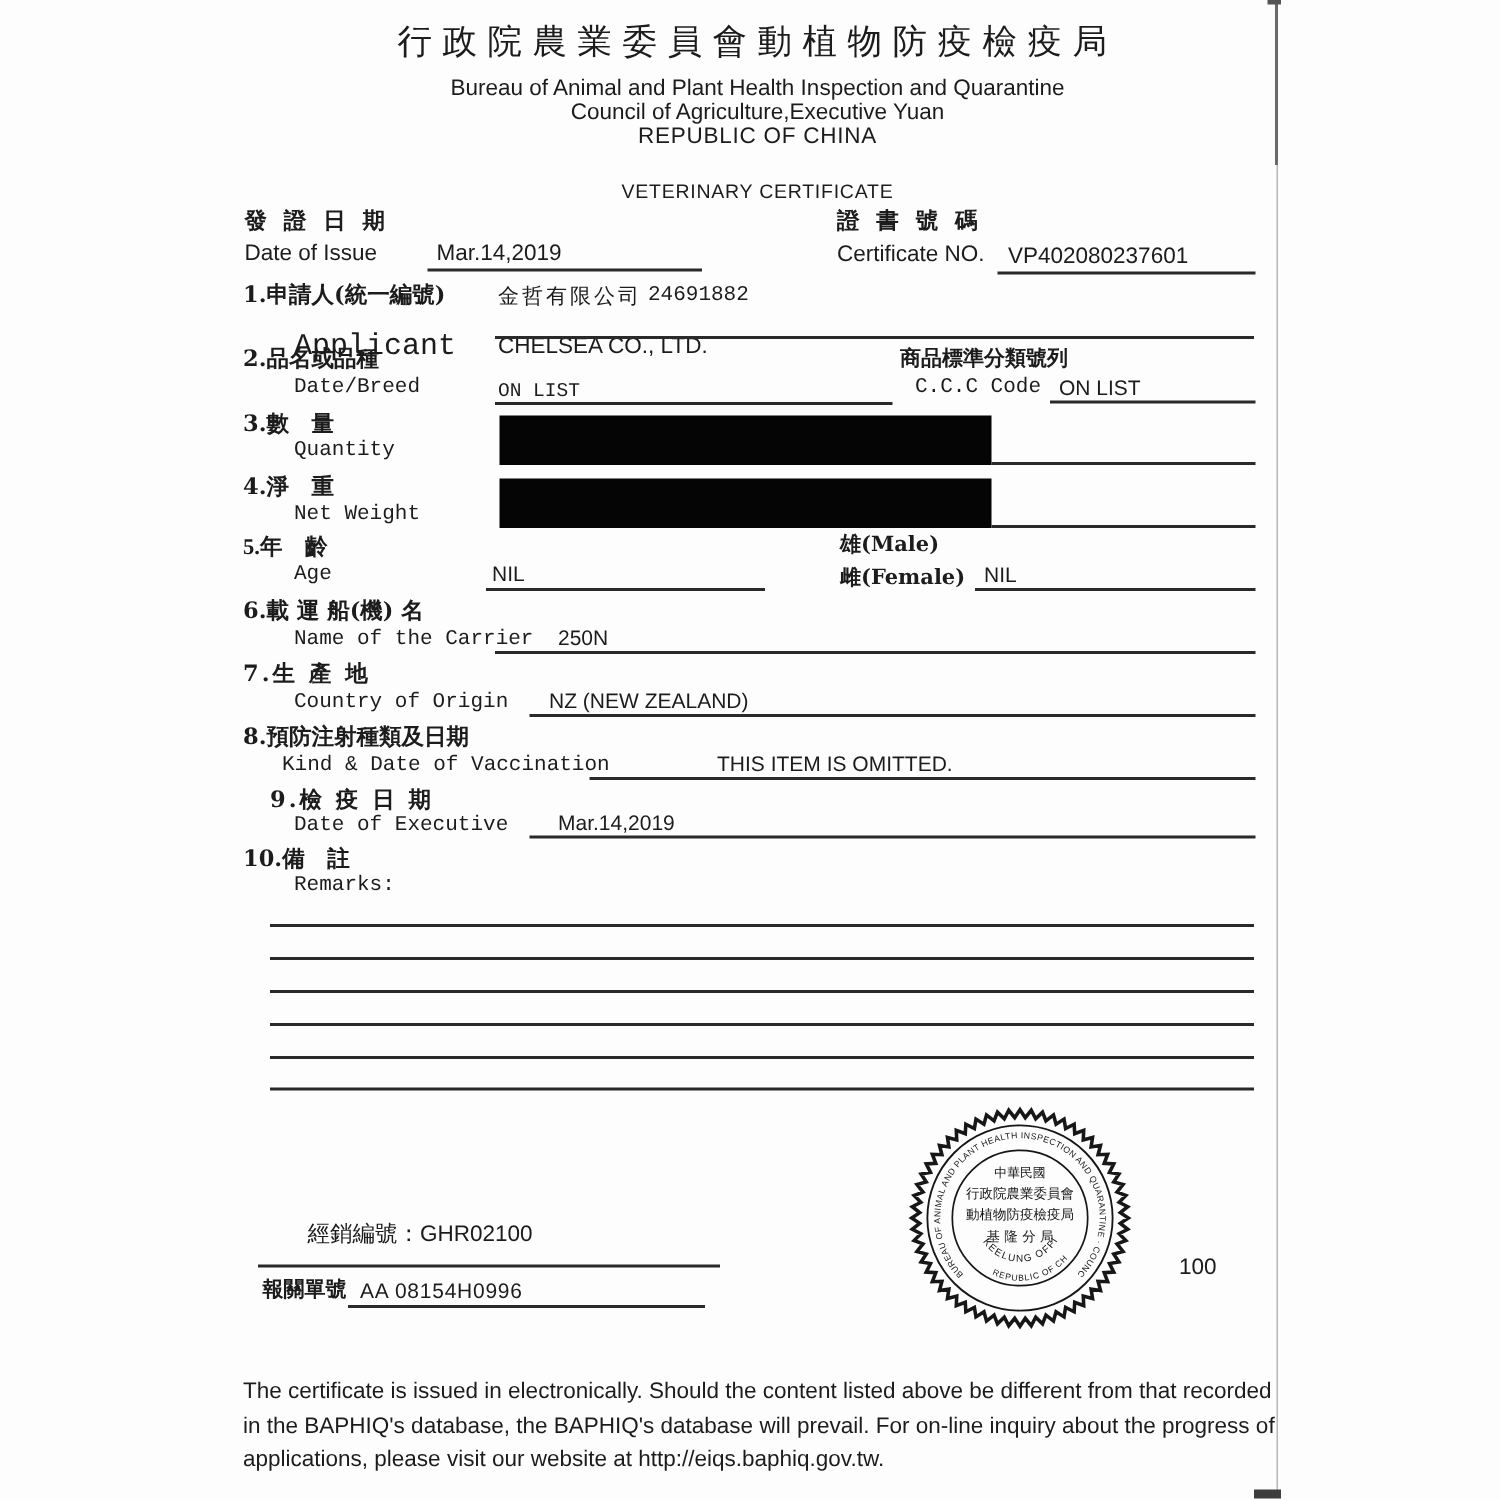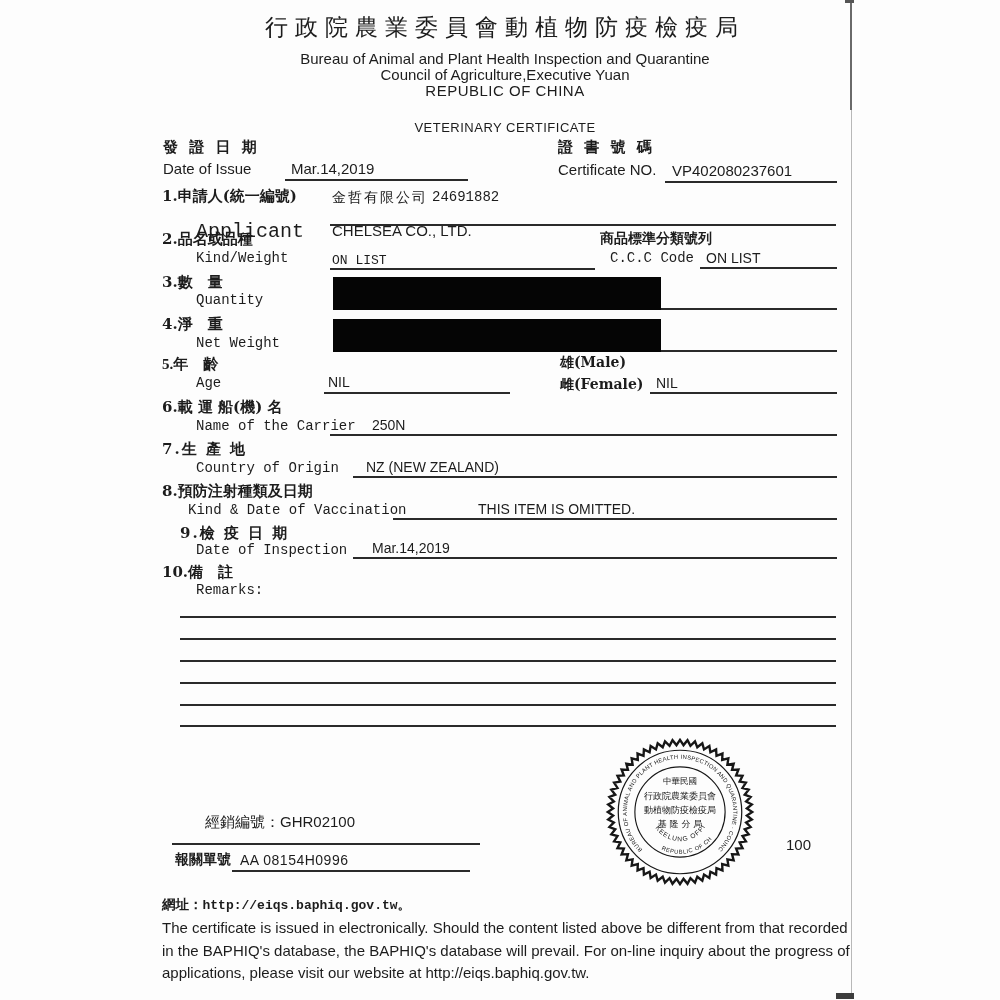--- a/index.html
+++ b/index.html
@@ -40,21 +40,21 @@
 
   <div class="abs cjk" style="left:162px;top:187px;font-size:15px;">1.申請人(統一編號)</div>
   <div class="abs cjkr" style="left:332px;top:189px;font-size:14px;letter-spacing:2px;">金哲有限公司</div>
   <div class="abs mono" style="left:432px;top:189px;font-size:14px;">24691882</div>
   <div class="abs mono" style="left:196px;top:220px;font-size:20px;font-family:Liberation Mono, monospace;">Applicant</div>
   <div class="abs sans" style="left:332px;top:206px;font-size:15px;margin-top:16px;">CHELSEA CO., LTD.</div>
   <div class="line" style="left:330px;top:224px;width:506px;"></div>
 
   <div class="abs cjk" style="left:162px;top:230px;font-size:15px;">2.品名或品種</div>
   <div class="abs cjk" style="left:600px;top:230px;font-size:14px;">商品標準分類號列</div>
-  <div class="abs mono" style="left:196px;top:250px;font-size:14px;">Kind/Weight</div>
+  <div class="abs mono" style="left:196px;top:250px;font-size:14px;">Date/Breed</div>
   <div class="abs mono" style="left:332px;top:253px;font-size:13px;">ON LIST</div>
   <div class="line" style="left:330px;top:268px;width:265px;"></div>
   <div class="abs mono" style="left:610px;top:250px;font-size:14px;">C.C.C Code</div>
   <div class="abs sans" style="left:706px;top:250px;font-size:14px;">ON LIST</div>
   <div class="line" style="left:700px;top:267px;width:137px;"></div>
 
   <div class="abs cjk" style="left:162px;top:273px;font-size:15px;">3.數　量</div>
   <div class="abs mono" style="left:196px;top:292px;font-size:14px;">Quantity</div>
   <div class="redact" style="left:333px;top:277px;width:328px;height:33px;"></div>
   <div class="line" style="left:661px;top:308px;width:176px;"></div>
@@ -82,21 +82,21 @@
   <div class="abs mono" style="left:196px;top:460px;font-size:14px;">Country of Origin</div>
   <div class="abs sans" style="left:366px;top:459px;font-size:14px;">NZ (NEW ZEALAND)</div>
   <div class="line" style="left:353px;top:476px;width:484px;"></div>
 
   <div class="abs cjk" style="left:162px;top:482px;font-size:15px;">8.預防注射種類及日期</div>
   <div class="abs mono" style="left:188px;top:502px;font-size:14px;">Kind &amp; Date of Vaccination</div>
   <div class="abs sans" style="left:478px;top:501px;font-size:14px;">THIS ITEM IS OMITTED.</div>
   <div class="line" style="left:393px;top:518px;width:444px;"></div>
 
   <div class="abs cjk" style="left:180px;top:524px;font-size:15px;letter-spacing:2px;">9.檢 疫 日 期</div>
-  <div class="abs mono" style="left:196px;top:542px;font-size:14px;">Date of Inspection</div>
+  <div class="abs mono" style="left:196px;top:542px;font-size:14px;">Date of Executive</div>
   <div class="abs sans" style="left:372px;top:540px;font-size:14px;">Mar.14,2019</div>
   <div class="line" style="left:353px;top:557px;width:484px;"></div>
 
   <div class="abs cjk" style="left:162px;top:563px;font-size:15px;">10.備　註</div>
   <div class="abs mono" style="left:196px;top:582px;font-size:14px;">Remarks:</div>
 
   <div class="line" style="left:180px;top:616px;width:656px;"></div>
   <div class="line" style="left:180px;top:638px;width:656px;"></div>
   <div class="line" style="left:180px;top:660px;width:656px;"></div>
   <div class="line" style="left:180px;top:682px;width:656px;"></div>
@@ -134,23 +134,20 @@
   <div class="abs" style="left:205px;top:813px;font-size:15px;">
     <span class="cjkr" style="font-family:'DejaVu Sans',sans-serif;">經銷編號：</span><span class="sans">GHR02100</span>
   </div>
 
   <div class="line" style="left:172px;top:843px;width:308px;"></div>
 
   <div class="abs cjk" style="left:175px;top:851px;font-size:14px;">報關單號</div>
   <div class="abs sans" style="left:240px;top:852px;font-size:14px;letter-spacing:0.5px;">AA 08154H0996</div>
   <div class="line" style="left:232px;top:870px;width:238px;"></div>
 
-  <div class="abs" style="left:162px;top:896px;font-size:13.5px;">
-    <span class="cjk">網址：</span><span class="mono" style="font-weight:bold;font-size:13px;">http://eiqs.baphiq.gov.tw。</span>
-  </div>
 
   <div class="abs sans" style="left:162px;top:917px;width:697px;font-size:15px;line-height:22.5px;white-space:normal;">The certificate is issued in electronically. Should the content listed above be different from that recorded in the BAPHIQ's database, the BAPHIQ's database will prevail. For on-line inquiry about the progress of applications, please visit our website at http://eiqs.baphiq.gov.tw.</div>
 
   <div class="artifact" style="left:851px;top:0;width:1px;height:997px;background:#b8b8b8;"></div>
   <div class="artifact" style="left:850px;top:0;width:2px;height:110px;background:#6a6a6a;"></div>
   <div class="artifact" style="left:845px;top:0;width:9px;height:3px;background:#555;"></div>
   <div class="artifact" style="left:836px;top:993px;width:18px;height:6px;background:#3d3d3d;"></div>
 
 </div>
 

